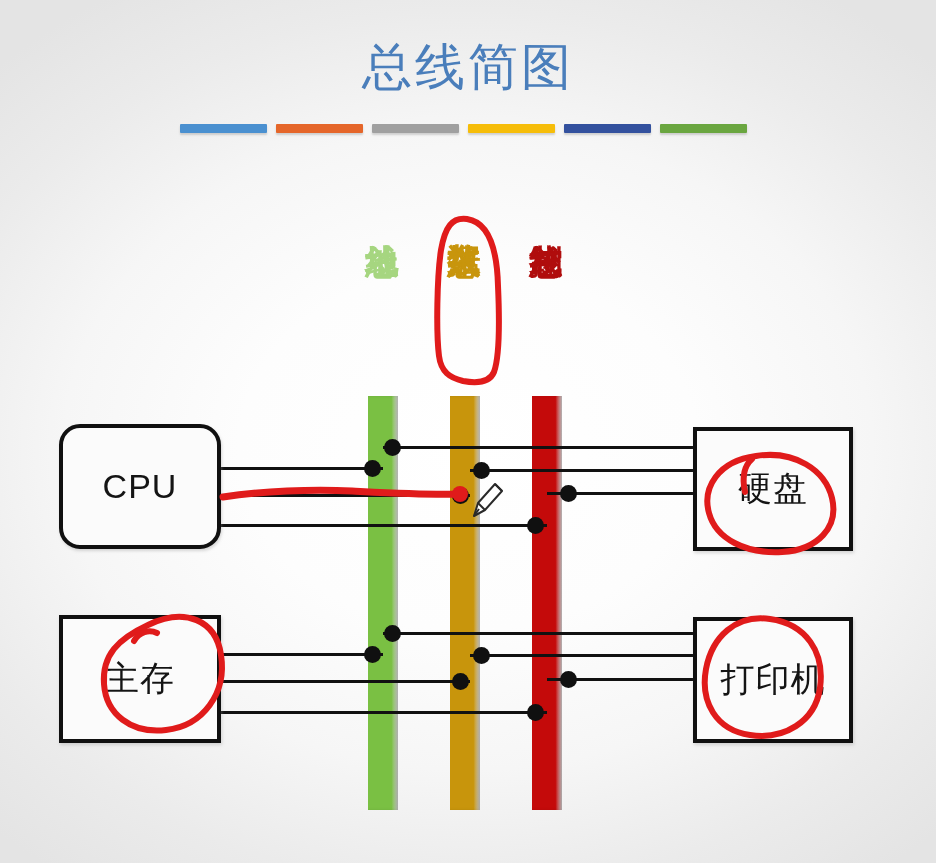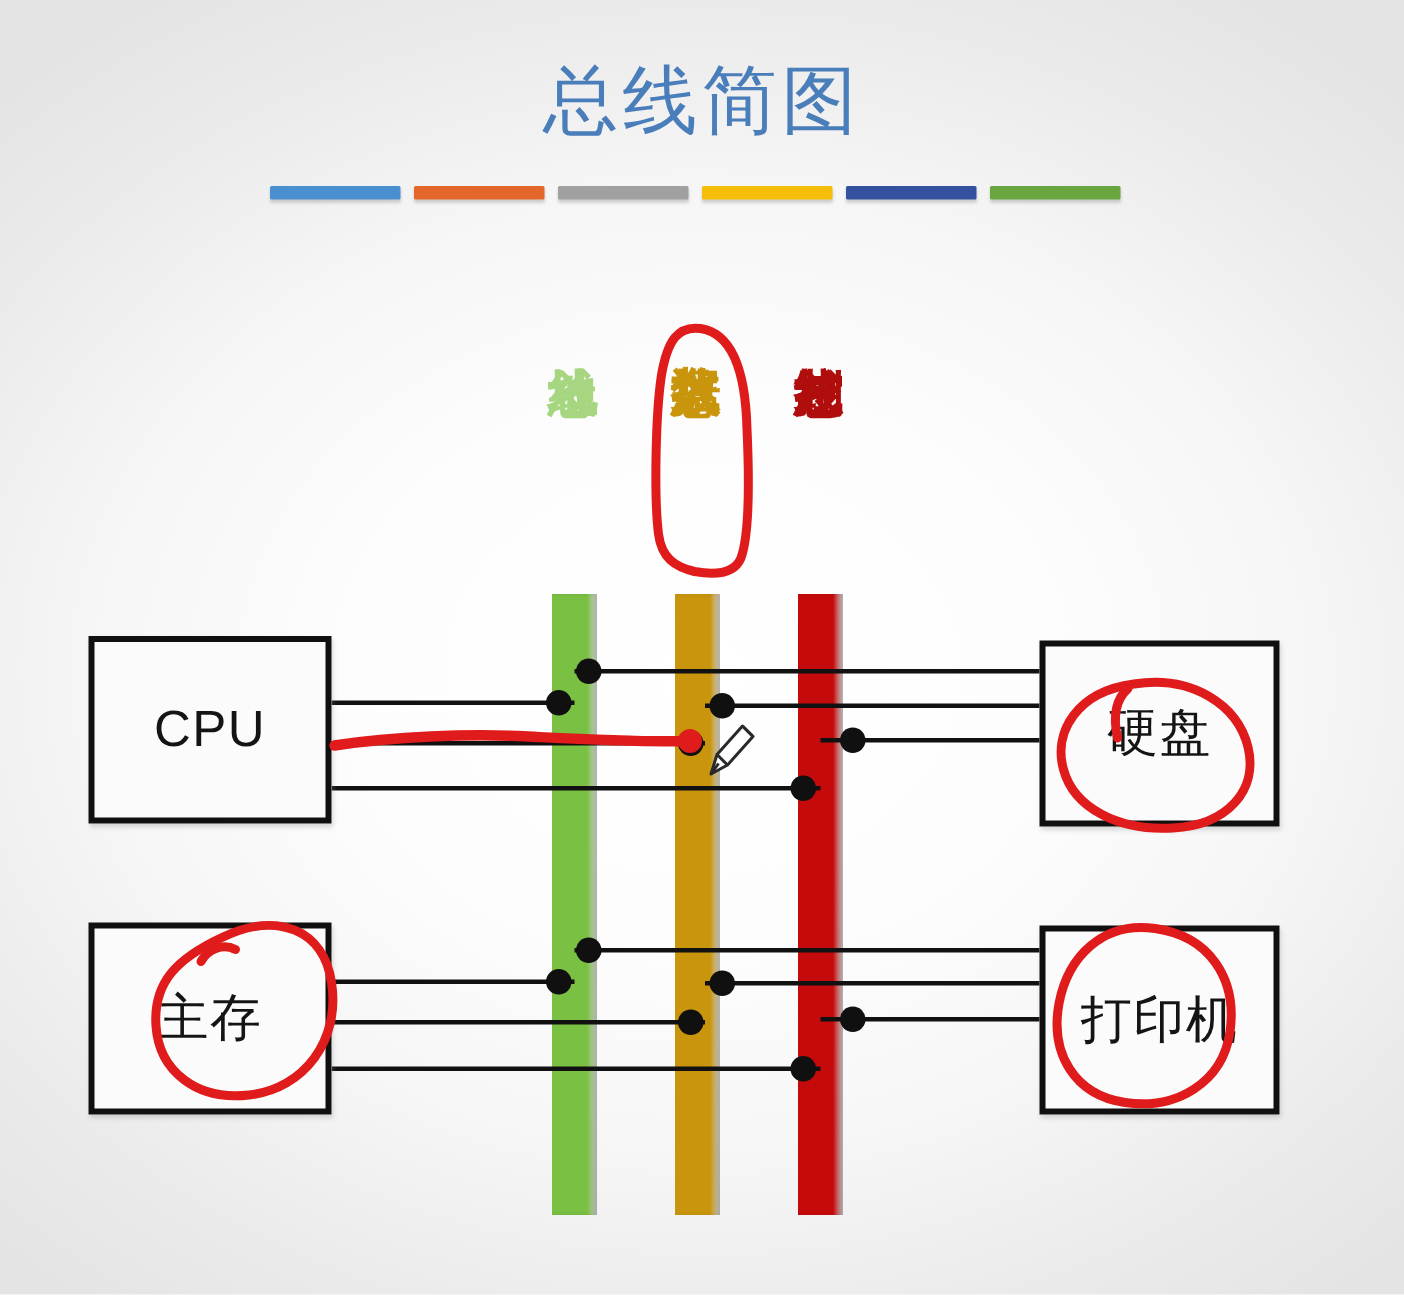--- a/index.html
+++ b/index.html
@@ -197,21 +197,21 @@
       <div class="dot" style="left: 535px; top: 712px;"></div>
       <div class="wire" style="left: 383px; top: 632px; width: 311px;"></div>
       <div class="dot" style="left: 392px; top: 633px;"></div>
       <div class="wire" style="left: 470px; top: 654px; width: 224px;"></div>
       <div class="dot" style="left: 481px; top: 655px;"></div>
       <div class="wire" style="left: 547px; top: 678px; width: 147px;"></div>
       <div class="dot" style="left: 568px; top: 679px;"></div>
     </div>
 
   <div id="devices-layer">
-      <div class="devbox" style="left: 59px; top: 424px; width: 162px; height: 125px;">
+      <div class="devbox" style="left: 59px; top: 424px; width: 162px; height: 125px; border-radius: 21px;">
         <span class="devlabel latin">CPU</span>
       </div>
       <div class="devbox" style="left: 693px; top: 427px; width: 160px; height: 124px;">
         <span class="devlabel">硬盘</span>
       </div>
       <div class="devbox" style="left: 59px; top: 615px; width: 162px; height: 128px;">
         <span class="devlabel">主存</span>
       </div>
       <div class="devbox" style="left: 693px; top: 617px; width: 160px; height: 126px;">
         <span class="devlabel">打印机</span>

